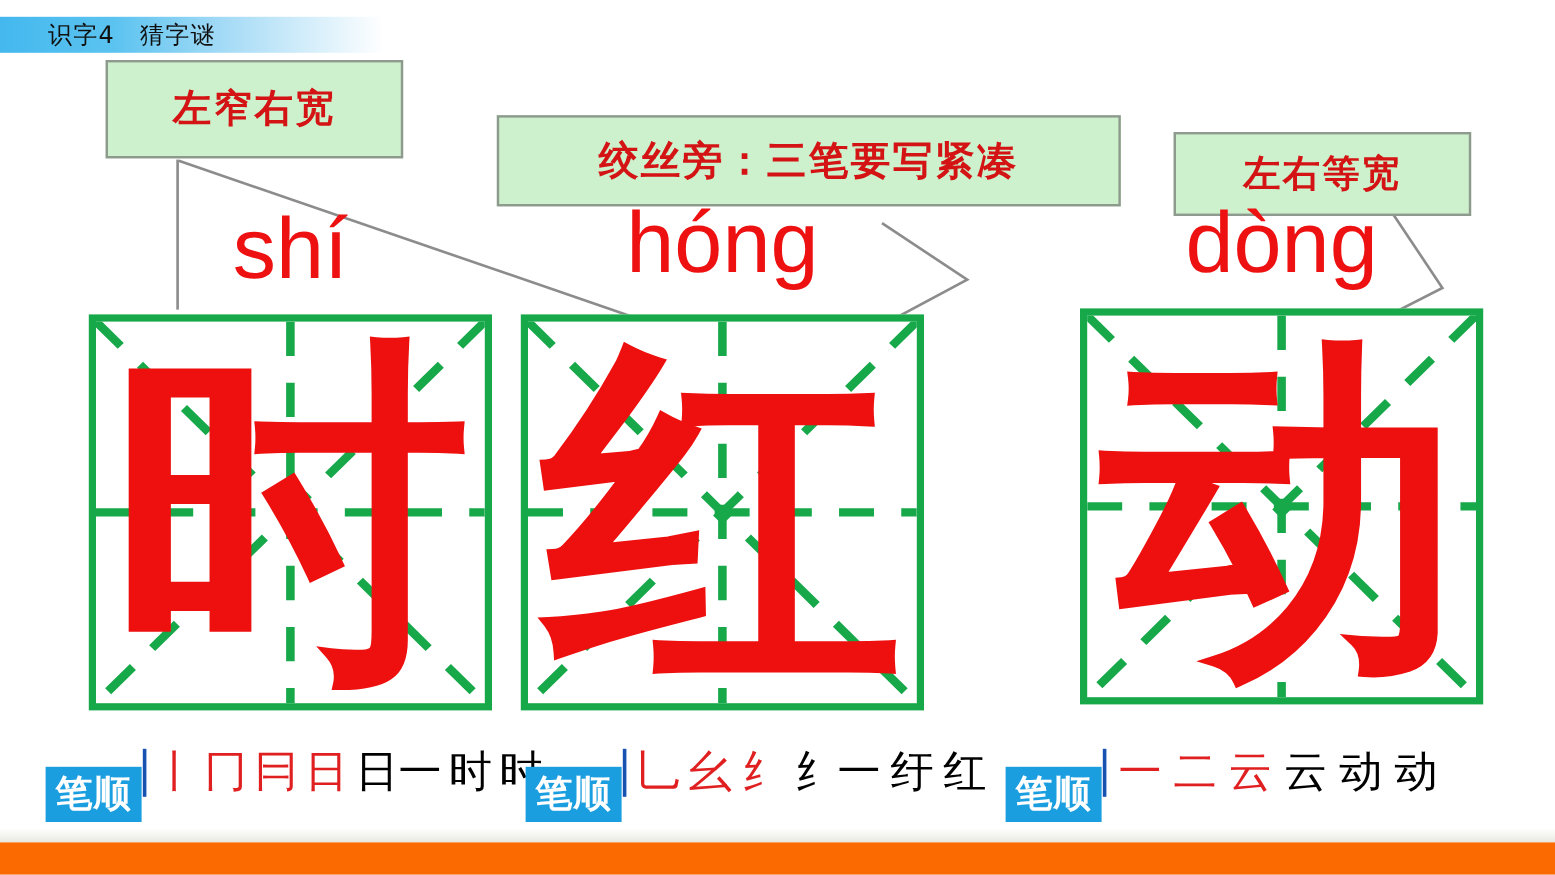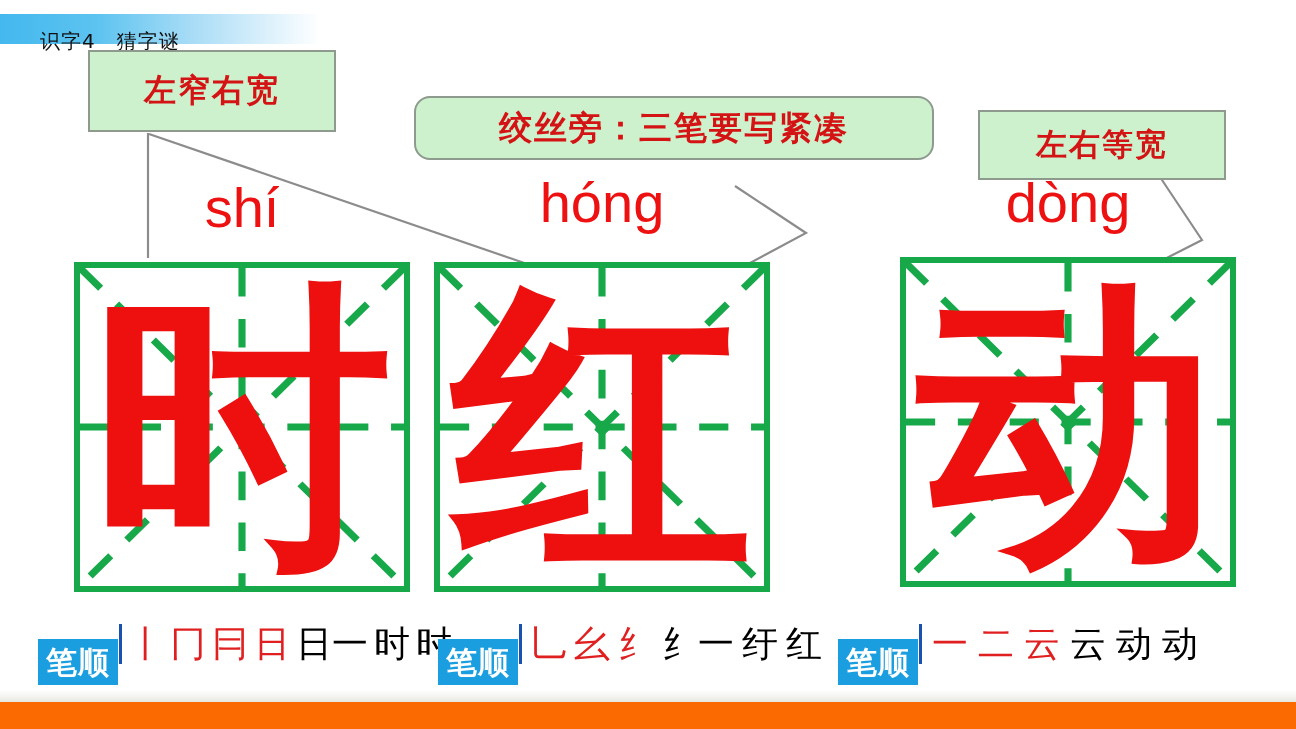--- a/index.html
+++ b/index.html
@@ -10,52 +10,51 @@
   }
   
   #title-bar{
     position:absolute;left:0;top:14px;width:320px;height:30px;
     background:linear-gradient(to right,#44b8ee 0%,#5cc3f0 30%,#a8dcf6 60%,#ffffff 100%);
   }
   #title-text{
     position:absolute;left:40px;top:15px;height:28px;line-height:28px;
     font-size:20px;color:#101010;letter-spacing:1px;white-space:nowrap;
     font-family:"DejaVu Sans","Liberation Sans",sans-serif;
-    margin-top:12px;
   }
   
   .note-box{
     position:absolute;
     background:#cdf0cd;
     border:2px solid #8d9a8d;
     box-sizing:border-box;
     display:flex;align-items:center;justify-content:center;
   }
   .note-text{
     color:#d41414;
     font-weight:bold;
     font-family:"DejaVu Serif","Liberation Serif",serif;
     white-space:nowrap;
     letter-spacing:2px;
   }
   #note-box-1{left:88px;top:50px;width:248px;height:82px;}
   #note-box-1 .note-text{font-size:32px;}
-  #note-box-2{left:414px;top:96px;width:520px;height:64px;border-radius:16px;}
+  #note-box-2{left:414px;top:96px;width:520px;height:76px;}
   #note-box-2 .note-text{font-size:33px;}
   #note-box-3{left:978px;top:110px;width:248px;height:70px;}
   #note-box-3 .note-text{font-size:31px;}
 
   
   #connectors{position:absolute;left:0;top:0;width:1296px;height:729px;}
 
   
   .char-block{position:absolute;}
   .pinyin{
     position:absolute;width:100%;text-align:center;
-    color:#ee1111;font-size:56px;line-height:76px;
+    color:#ee1111;font-size:72px;line-height:76px;
     font-family:"Liberation Sans","DejaVu Sans",sans-serif;
     font-weight:normal;
   }
   .grid{
     position:absolute;
     border:6px solid #17a84a;
     box-sizing:border-box;
     background:#ffffff;
   }
   .grid .g-svg{position:absolute;left:0;top:0;width:100%;height:100%;}

